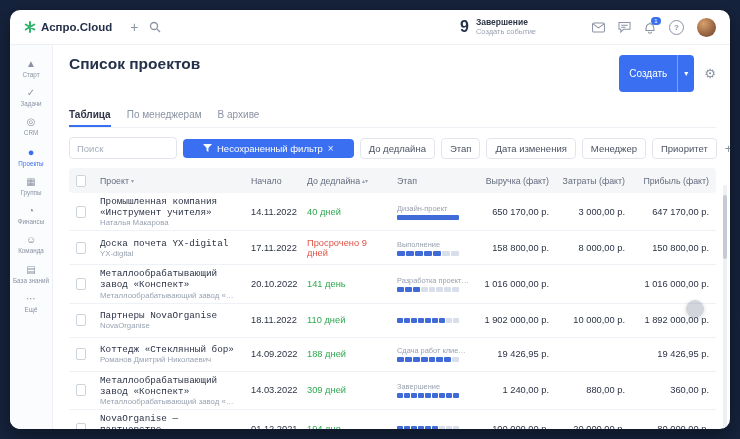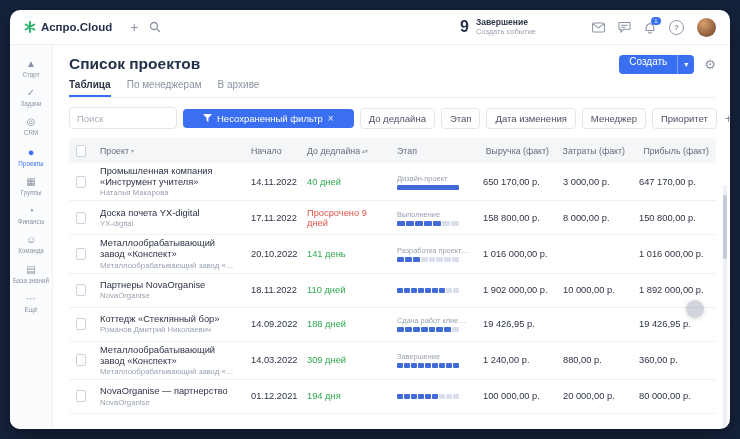--- a/index.html
+++ b/index.html
@@ -32,53 +32,53 @@
   .sb-icon{font-size:10px;line-height:1;}
   .sb-label{font-size:6.3px;margin-top:2px;text-align:center;line-height:1.15;}
   .sb-item.active{color:#3a6ff2;}
   .sb-item.active .sb-icon{color:#3a6ff2;font-size:11px;}
   .main{flex:1;min-width:0;position:relative;padding:10px 14px 0 16px;display:flex;flex-direction:column;overflow:hidden;}
   
   .page-head{display:flex;align-items:flex-start;}
   .page-title{font-size:15.5px;font-weight:bold;color:#25314a;}
   .head-actions{margin-left:auto;display:flex;align-items:center;gap:10px;}
   .btn-create{display:flex;align-items:stretch;background:#3a6ff2;color:#fff;border-radius:4px;font-size:10px;cursor:pointer;overflow:hidden;}
-  .btn-create .lbl{padding:1px 10px;}
+  .btn-create .lbl{padding:13px 10px;}
   .btn-create .chev{padding:5px 6px;border-left:1px solid rgba(255,255,255,.35);font-size:8px;display:flex;align-items:center;}
   .gear{color:#8a93a3;font-size:13px;cursor:pointer;line-height:1;}
   
-  .tabs{display:flex;gap:16px;margin-top:1px;border-bottom:1px solid #eceff3;}
+  .tabs{display:flex;gap:16px;margin-top:13px;border-bottom:1px solid #eceff3;}
   .tab{font-size:10px;color:#8a93a3;padding:4px 0 5px;cursor:pointer;border-bottom:2px solid transparent;}
   .tab.active{color:#2c3345;font-weight:bold;border-bottom-color:#3a6ff2;}
   
   .filterbar{display:flex;align-items:center;gap:6px;margin:9px 0;}
   .search{width:92px;height:20px;border:1px solid #e2e6ec;border-radius:4px;font-size:9.5px;padding:0 7px;color:#2c3345;outline:none;
     font-family:inherit;}
   .search::placeholder{color:#a6aebc;}
   .chip{display:flex;align-items:center;gap:5px;background:#3a6ff2;color:#fff;font-size:9.5px;border-radius:4px;
     padding:4px 20px;cursor:pointer;white-space:nowrap;}
   .chip .x{font-size:10px;opacity:.9;cursor:pointer;}
   .fbtn{border:1px solid #e2e6ec;background:#fff;border-radius:4px;font-size:9.5px;color:#4a5262;padding:4px 8px;
     cursor:pointer;white-space:nowrap;}
   .ficon{color:#8a93a3;display:flex;align-items:center;cursor:pointer;}
   .fplus{font-size:13px;color:#8a93a3;cursor:pointer;padding:0 2px;line-height:1;}
   
   :root{--cols:24px minmax(0,1fr) 56px 90px 86px 80px 76px 84px;}
   .thead{display:grid;grid-template-columns:var(--cols);align-items:center;background:#f5f6f8;border-radius:4px;
     height:25px;font-size:8.8px;color:#646d7d;font-weight:normal;}
   .th{padding:0 7px;white-space:nowrap;overflow:hidden;display:flex;align-items:center;gap:2px;}
-  .th.num,.cell.num{justify-content:flex-end;}
+  .th.num,.cell.num{justify-content:flex-end;text-align:right;}
   .sort{font-size:6px;color:#9aa3b2;line-height:1;}
   .tbody{flex:1;overflow:hidden;}
   .trow{display:grid;grid-template-columns:var(--cols);align-items:center;border-bottom:1px solid #eef1f5;
     padding:3px 0;min-height:27px;cursor:pointer;}
   .cell{padding:0 7px;font-size:9.3px;color:#2c3345;min-width:0;}
   .cb{display:inline-block;width:10px;height:10px;border:1px solid #ccd3dd;border-radius:2px;background:#fff;cursor:pointer;}
   .c-check{display:flex;align-items:center;padding-left:7px;}
-  .pname{font-size:9.3px;color:#2c3345;line-height:1.2;overflow:hidden;display:-webkit-box;-webkit-line-clamp:2;-webkit-box-orient:vertical;}
+  .pname{font-size:9.3px;color:#2c3345;line-height:1.2;overflow:hidden;display:-webkit-box;font-family:Liberation Mono, monospace;-webkit-line-clamp:2;-webkit-box-orient:vertical;}
   .psub{font-size:7.8px;color:#9aa3b2;white-space:nowrap;overflow:hidden;text-overflow:ellipsis;margin-top:0;}
   .c-dl.ok{color:#2fa84f;}
   .c-dl.overdue{color:#e25449;}
   .stlabel{font-size:7.4px;color:#98a0ae;white-space:nowrap;overflow:hidden;text-overflow:ellipsis;margin-bottom:2px;}
   .stagebar{display:flex;gap:1px;width:62px;height:5px;}
   .seg{flex:1;background:#d8dfeb;border-radius:1px;}
   .seg.f{background:#3f6ad8;}
   .num{font-variant-numeric:tabular-nums;white-space:nowrap;}
   
   .vtrack{position:absolute;right:3px;top:140px;width:4px;height:260px;background:#edf0f4;border-radius:2px;}

